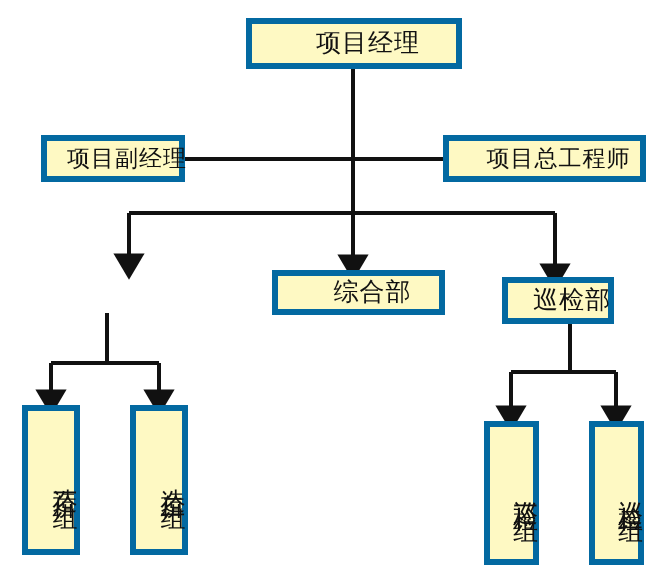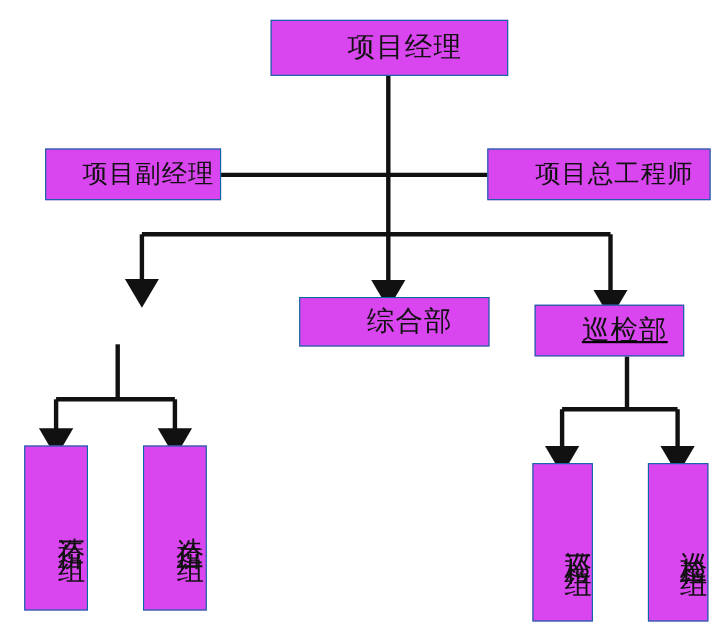--- a/index.html
+++ b/index.html
@@ -22,22 +22,22 @@
     position: absolute;
     left: 0;
     top: 0;
     width: 659px;
     height: 572px;
     display: block;
   }
   .node-box {
     position: absolute;
     box-sizing: border-box;
-    background: #d946ef;
-    border: 1px solid #0369a1;
+    background: #fef9c3;
+    border: 6px solid #0369a1;
     display: flex;
     align-items: center;
     justify-content: center;
     text-align: center;
     padding-left: 28px;
   }
   .node-label {
     color: #111111;
     line-height: 1.05;
     letter-spacing: 1px;
@@ -85,34 +85,34 @@
     <path d="M570,324 L570,372" stroke="#111111" stroke-width="4" fill="none"></path>
     <path d="M511,372 L616,372" stroke="#111111" stroke-width="4" fill="none"></path>
     <path d="M511,372 L511,419" stroke="#111111" stroke-width="4" fill="none" marker-end="url(#arrowhead)"></path>
     <path d="M616,372 L616,419" stroke="#111111" stroke-width="4" fill="none" marker-end="url(#arrowhead)"></path>
   </svg>
 
   <div class="node-box" style="left:246px; top:18px; width:216px; height:51px;">
     <span class="node-label h-label">项目经理</span>
   </div>
 
-  <div class="node-box" style="left:41px; top:135px; width:160px; height:47px;">
+  <div class="node-box" style="left:41px; top:135px; width:144px; height:47px;">
     <span class="node-label h-label-sm">项目副经理</span>
   </div>
 
   <div class="node-box" style="left:443px; top:135px; width:203px; height:47px;">
     <span class="node-label h-label-sm">项目总工程师</span>
   </div>
 
 
   <div class="node-box" style="left:272px; top:270px; width:173px; height:45px;">
     <span class="node-label h-label">综合部</span>
   </div>
 
-  <div class="node-box" style="left:486px; top:277px; width:136px; height:47px;text-decoration:underline;">
+  <div class="node-box" style="left:502px; top:277px; width:112px; height:47px;">
     <span class="node-label h-label">巡检部</span>
   </div>
 
   <div class="node-box" style="left:22px; top:405px; width:58px; height:150px;">
     <span class="node-label v-label">造价一组</span>
   </div>
 
   <div class="node-box" style="left:130px; top:405px; width:58px; height:150px;">
     <span class="node-label v-label">造价二组</span>
   </div>

